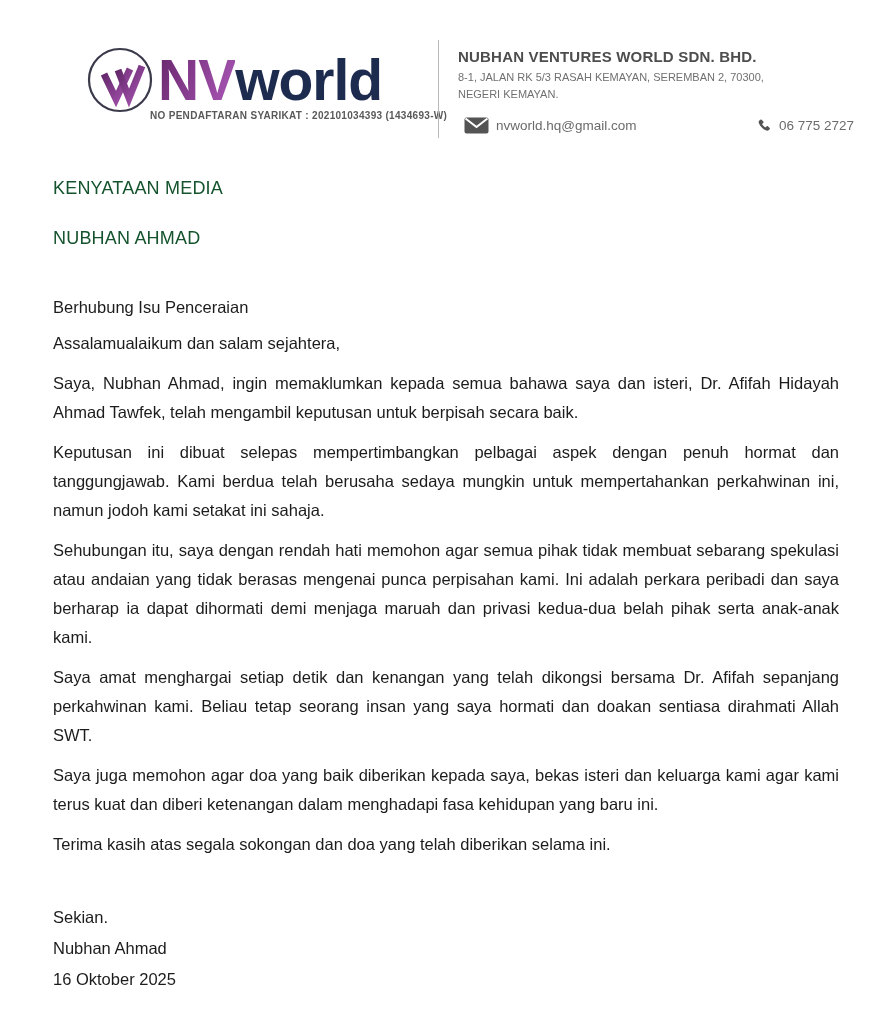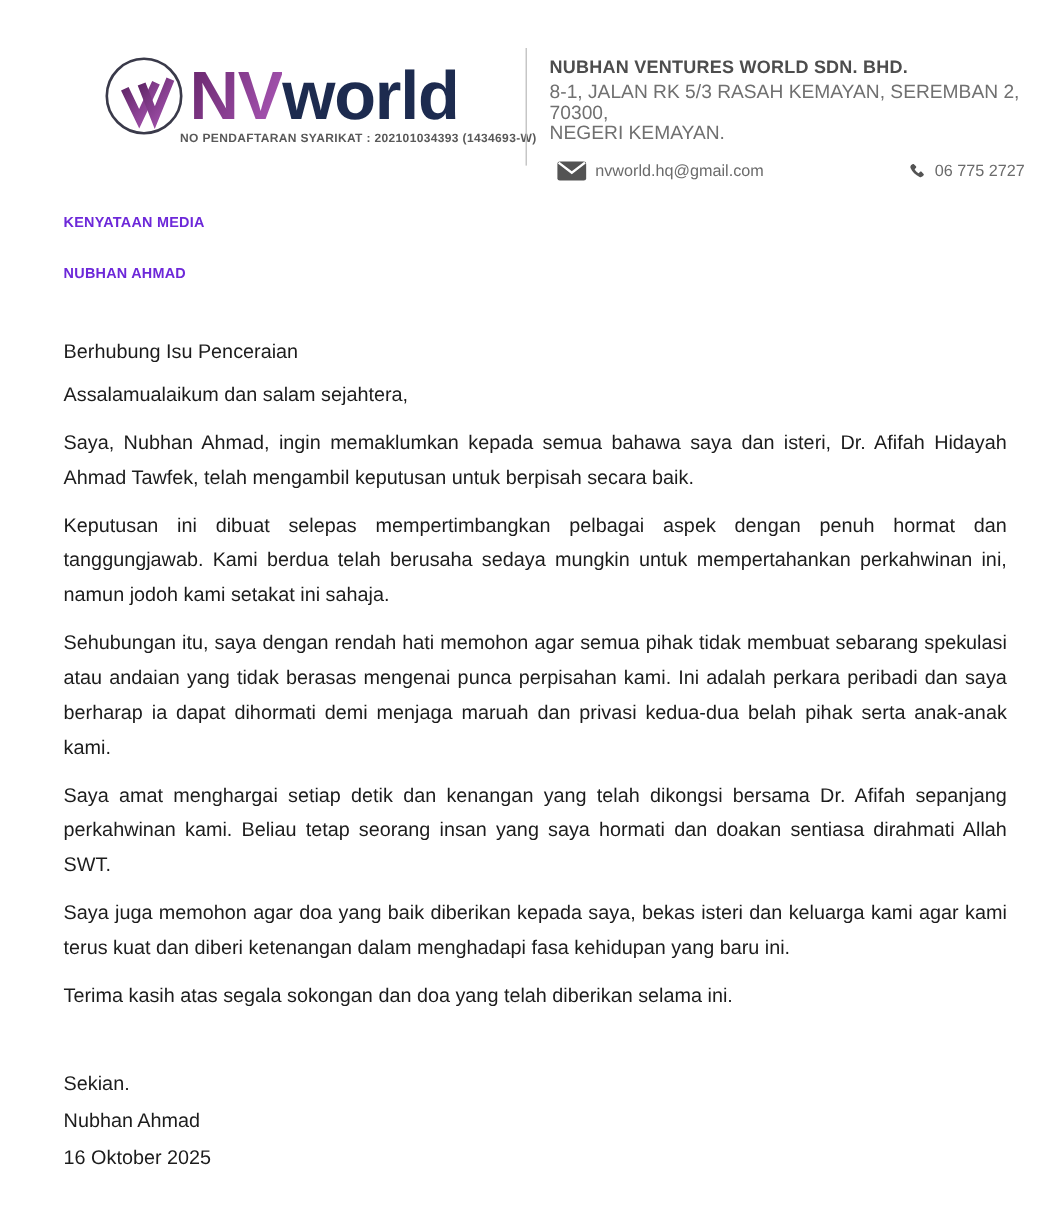--- a/index.html
+++ b/index.html
@@ -68,21 +68,21 @@
     width: 404px;
     text-align: left;
   }
   .company-name {
     font-size: 15px;
     font-weight: bold;
     color: #4d4d4d;
     letter-spacing: 0.2px;
   }
   .company-address {
-    font-size: 16px;
+    font-size: 11px;
     color: #707070;
     line-height: 17px;
     margin-top: 4px;
   }
   .contact-row {
     display: flex;
     justify-content: space-between;
     align-items: center;
     margin-top: 14px;
     padding: 0 8px 0 6px;
@@ -95,23 +95,23 @@
   }
   .contact-item svg { margin-right: 7px; flex: 0 0 auto; }
 
   
   .letter {
     position: absolute;
     top: 158px; left: 0; right: 0;
     padding: 0 48px 0 53px;
   }
   .doc-heading {
-    font-size: 12px;
-    font-weight: bold;
-    color: #6d28d9;
+    font-size: 18px;
+    font-weight: normal;
+    color: #14532d;
     letter-spacing: 0.2px;
   }
   .heading-1 { margin-top: 20px; }
   .heading-2 { margin-top: 29px; }
   .subject   { margin-top: 49px; font-size: 16.5px; }
   .salutation{ margin-top: 12px; font-size: 16.5px; line-height: 29px; }
   .para {
     margin-top: 11px;
     font-size: 16.5px;
     line-height: 29px;

